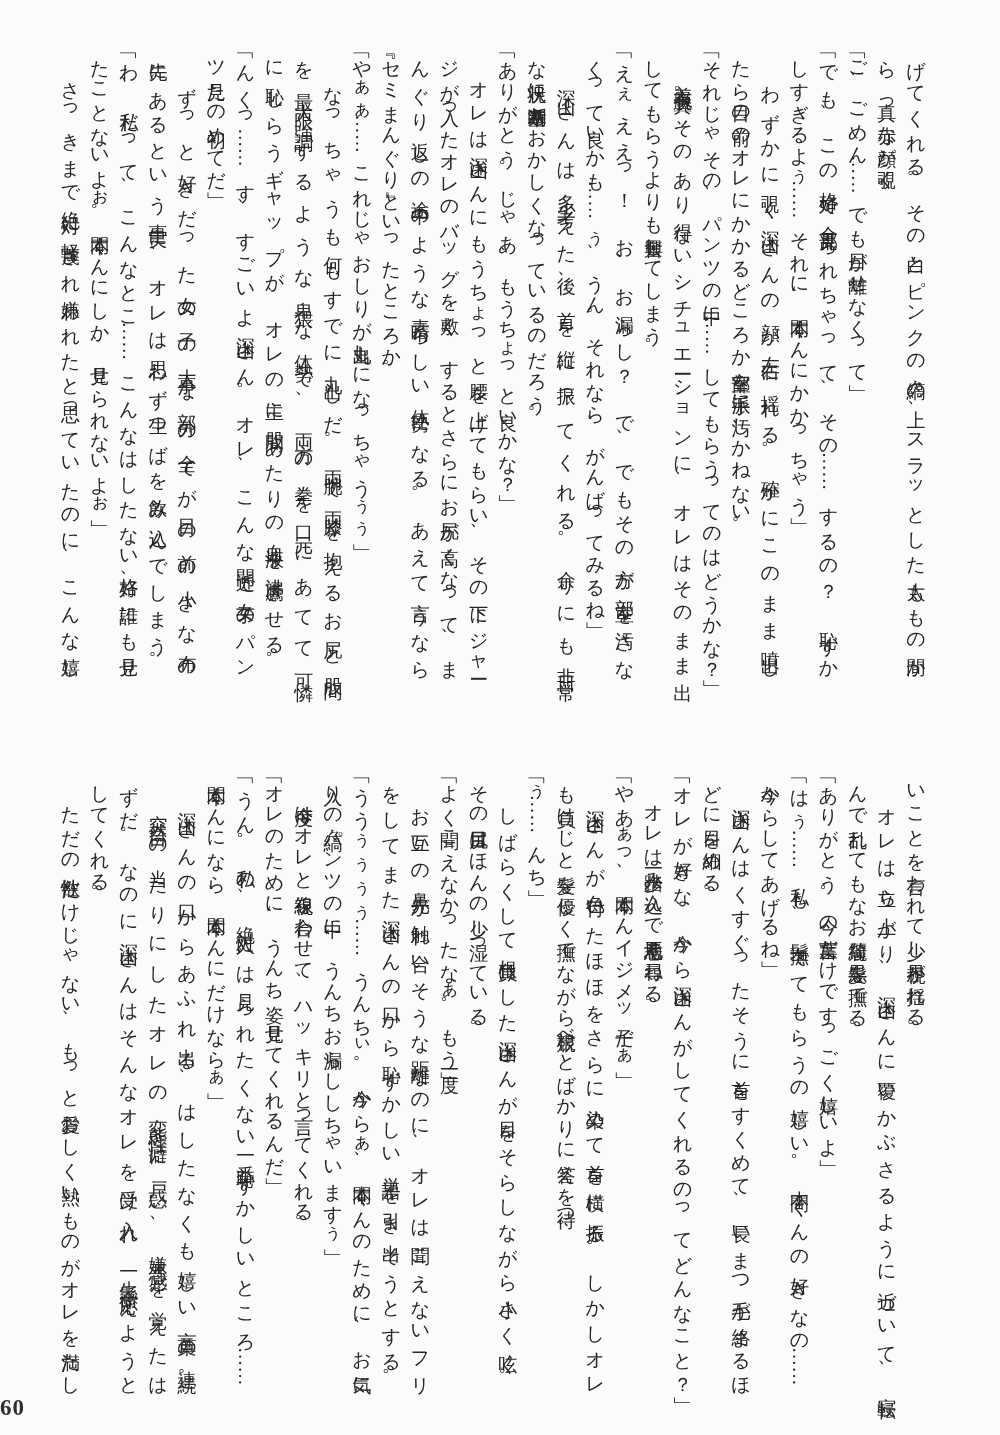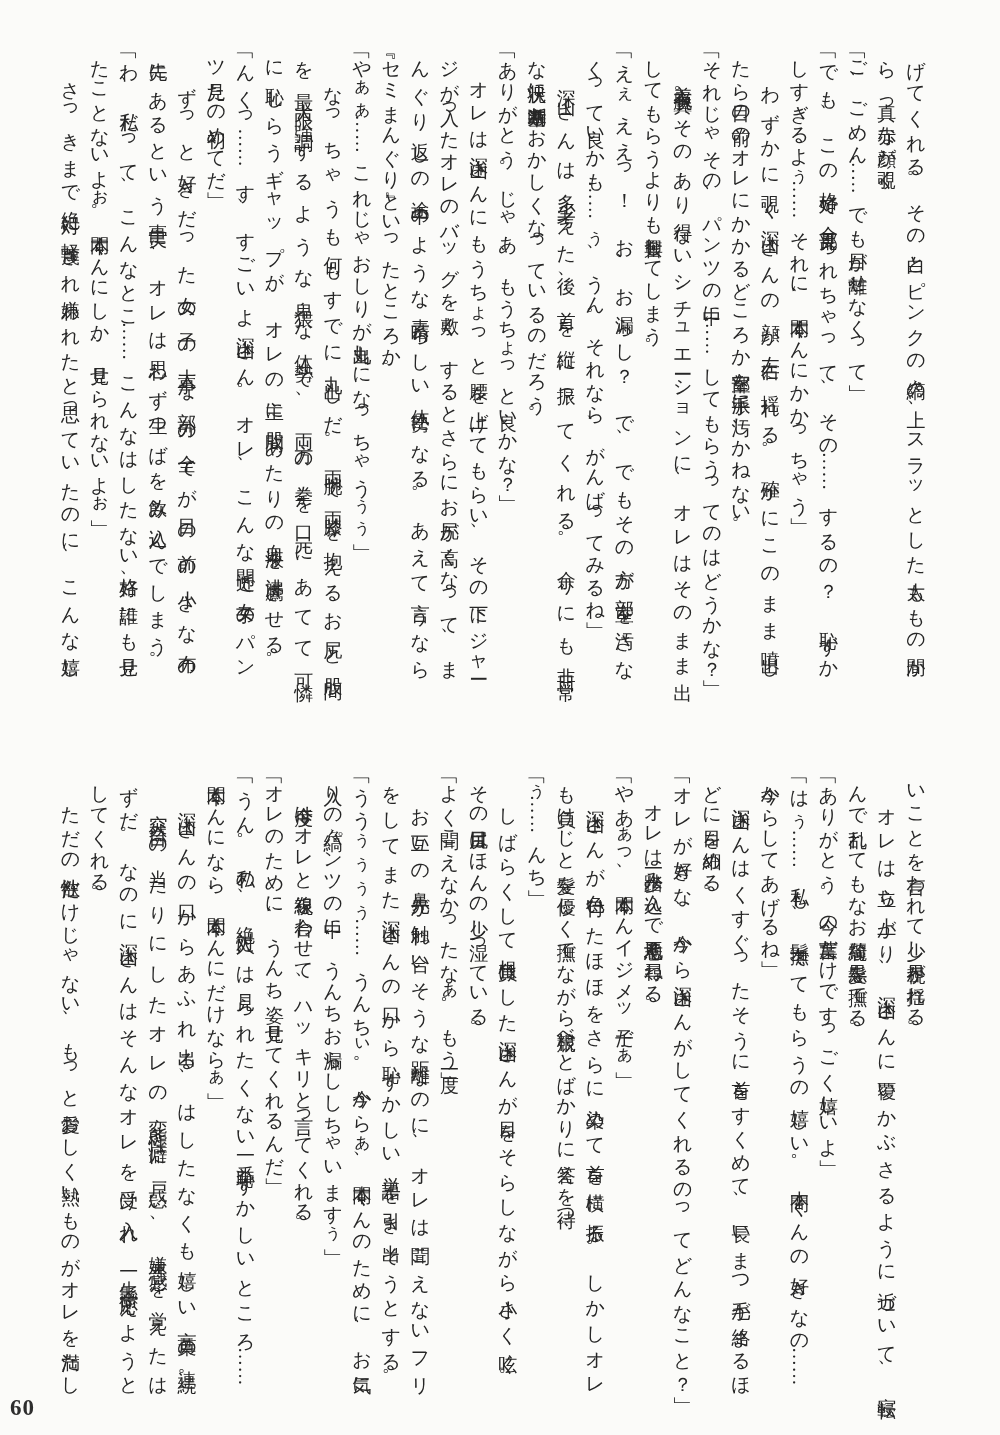--- a/index.html
+++ b/index.html
@@ -39,21 +39,21 @@
   }
   .tl {
     
   }
   .tl.full {
     text-align: justify;
     text-align-last: justify;
   }
   .page-number {
     position: absolute;
-    left: 10px;
+    left: 0;
     top: 1395px;
     font-size: 23px;
     font-weight: 600;
     color: #2e2e2e;
     letter-spacing: 1px;
   }
 </style>
 </head>
 <body style="background: rgb(251, 251, 249);">
 

